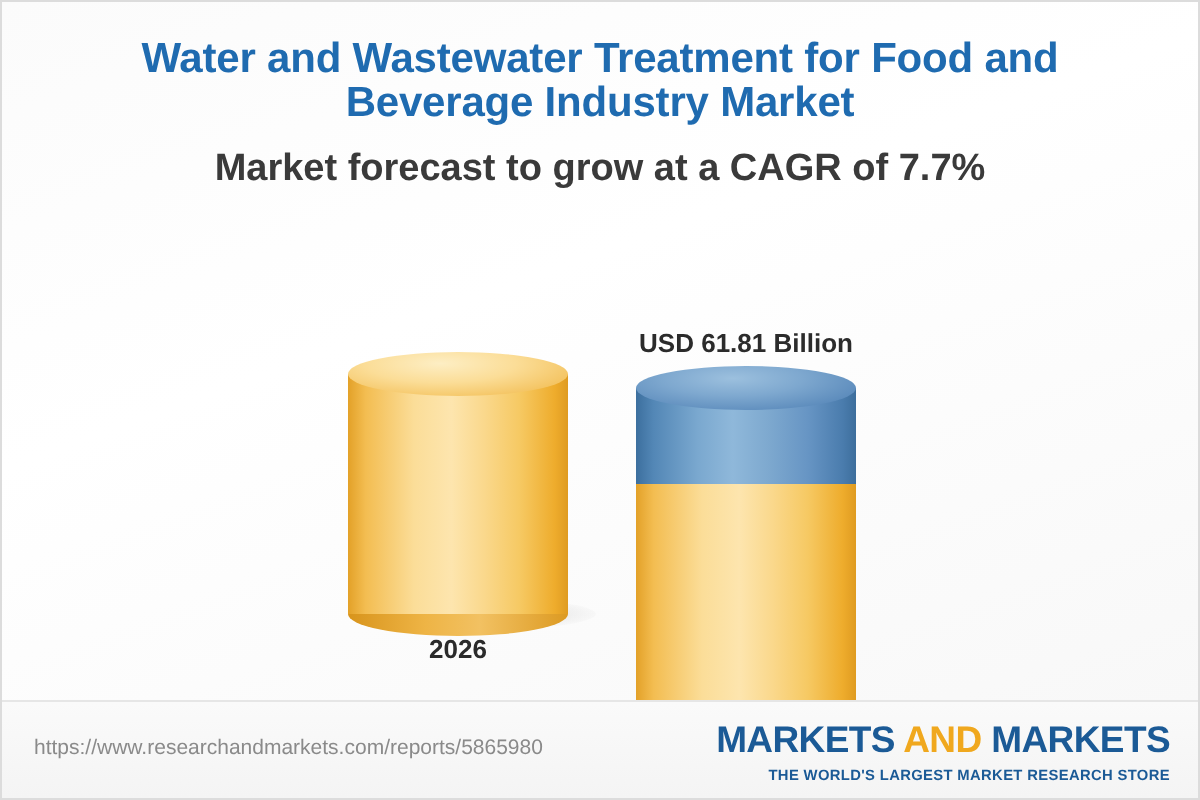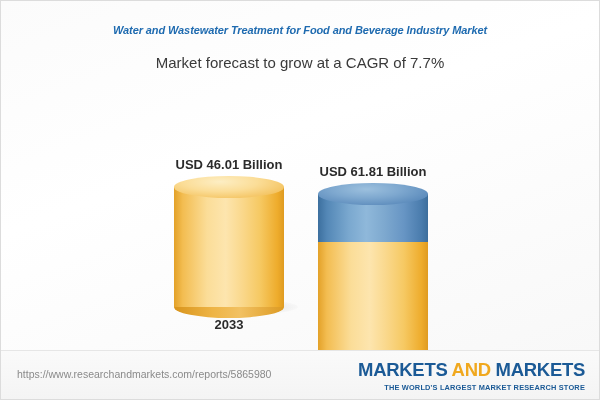--- a/index.html
+++ b/index.html
@@ -26,32 +26,31 @@
   .header {
     position: absolute;
     left: 0; right: 0;
     top: 18px;
     text-align: center;
     padding: 0 32px;
     box-sizing: border-box;
   }
   .chart-title {
     margin: 0;
-    font-size: 11px;
+    font-size: 21px;
     line-height: 22px;
     font-weight: bold;
     color: #1f6bb0;
     letter-spacing: -0.1px;
-    font-style: italic;
   }
   .chart-subtitle {
     margin: 14px 0 0 0;
-    font-size: 15px;
+    font-size: 19px;
     line-height: 16px;
-    font-weight: normal;
+    font-weight: bold;
     color: #3a3a3a;
   }
 
   
   .plot {
     position: absolute;
     left: 0; right: 0;
     top: 0; bottom: 0;
   }
 
@@ -228,33 +227,32 @@
 
   <div class="header">
     <h1 class="chart-title">Water and Wastewater Treatment for Food and Beverage Industry Market</h1>
     <p class="chart-subtitle">Market forecast to grow at a CAGR of 7.7%</p>
   </div>
 
   <div class="plot">
 
     <div class="bar-group g0" style="height:400px; width:110px;">
 
-      <div class="value-label" style="top:158px;">USD 46.01 Billion</div>
 
       <div class="cyl-shadow" style="top:300px;"></div>
 
       <div class="cylinder" style="top:188px; height:120px;">
         <div class="seg yellow" style="top:0; height:120px;">
           <div class="seg-bottom"></div>
           <div class="seg-body"></div>
           <div class="seg-cap"></div>
         </div>
       </div>
 
-      <div class="cat-label" style="top:318px;">2033</div>
+      <div class="cat-label" style="top:318px;">2026</div>
     </div>
 
     <div class="bar-group g1" style="height:352px; width:110px;">
 
       <div class="value-label" style="top:117px;">USD 61.81 Billion</div>
 
       <div class="cyl-shadow" style="top:300px;"></div>
 
       <div class="cylinder" style="top:147px; height:161px;">
 

